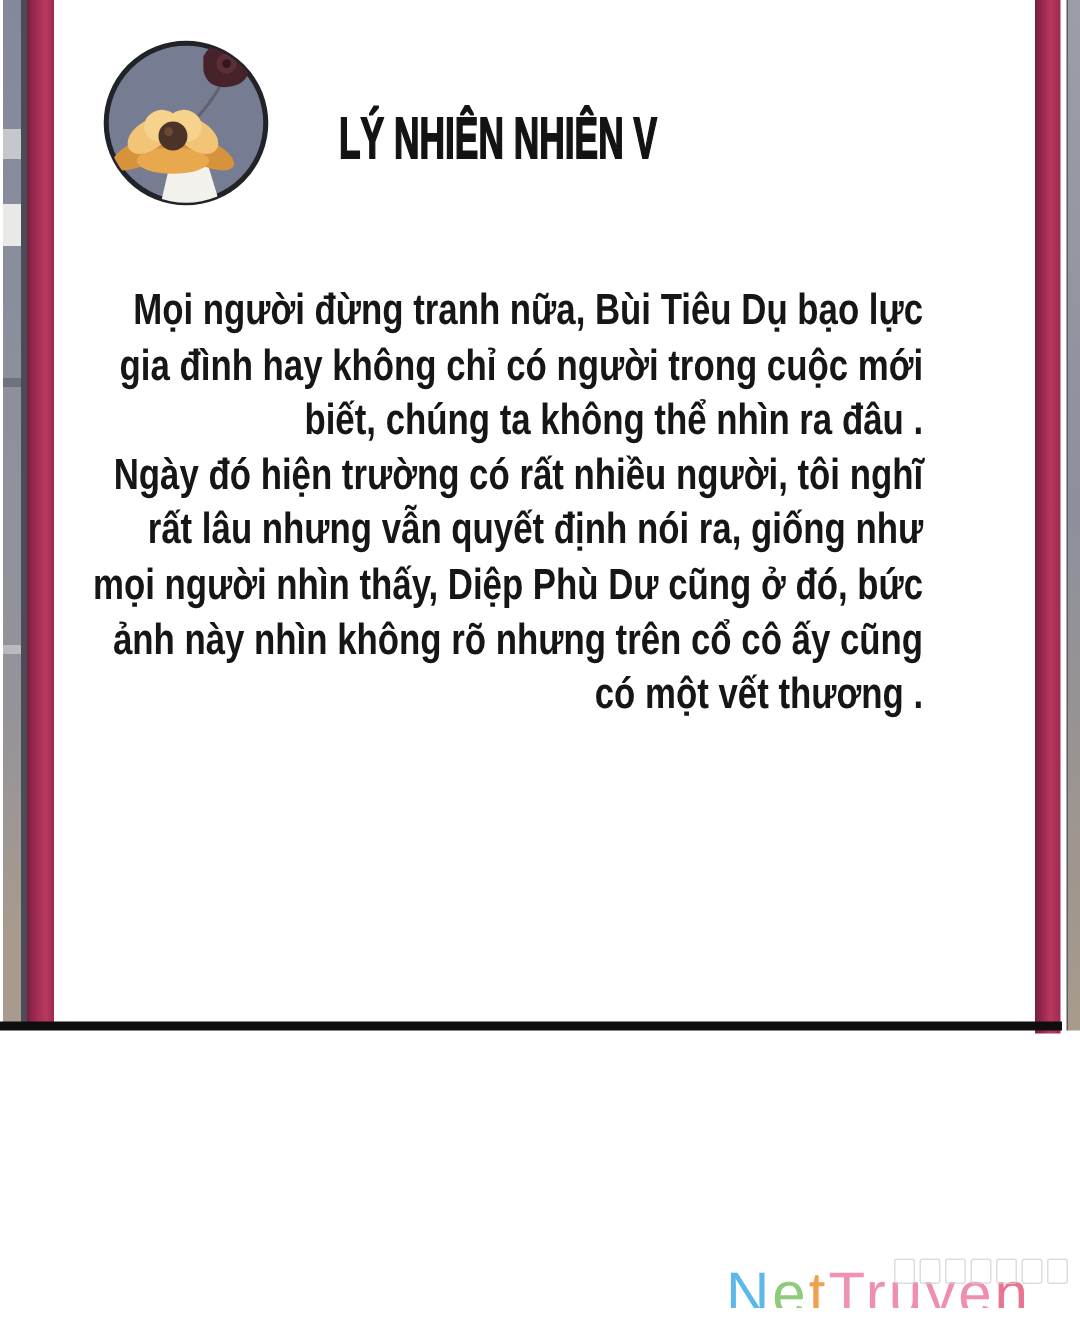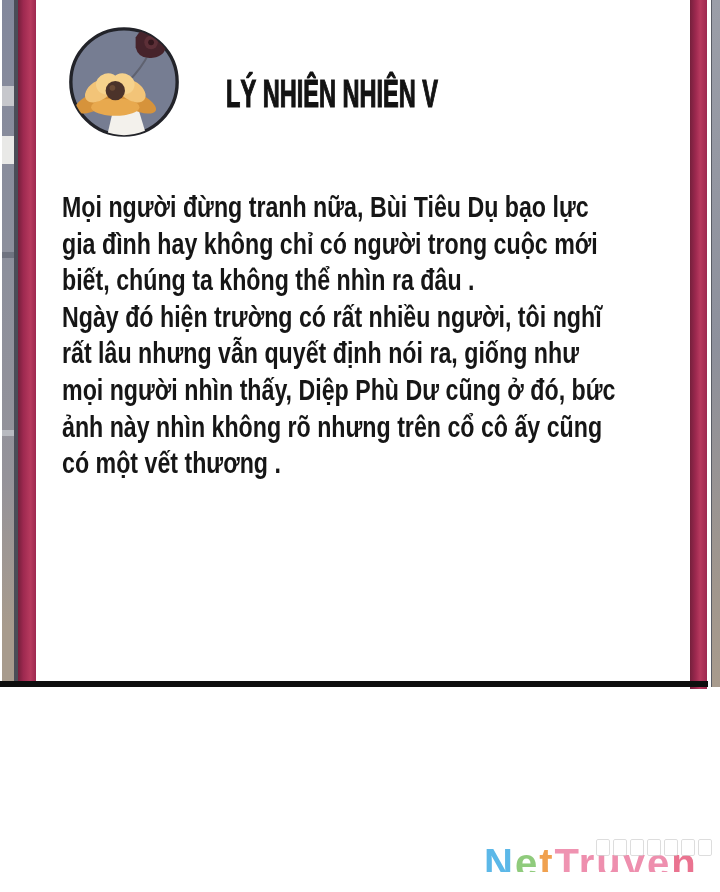--- a/index.html
+++ b/index.html
@@ -1,18 +1,18 @@
 <!DOCTYPE html>
 <html style="--maroon: #9e2950; --maroon-dark: #75203c; --maroon-light: #b73a5e; --text-color: #161616; --avatar-bg: #767d92;"><head>
 <meta charset="utf-8">
 <style>
   html,body { margin:0; padding:0; background:#ffffff; }
   .page {
     position:relative; width:720px; height:872px; background:#ffffff;
-    overflow:hidden; font-family:"Liberation Sans","DejaVu Sans",sans-serif;
+    overflow:hidden; font-family:"Liberation Sans","DejaVu Sans",sans-serif;text-align:right;
   }
 
   
   .edge-strip { position:absolute; top:0; }
   .edge-strip.left {
     left:2px; width:12px; height:682px;
     background:linear-gradient(180deg,#83889c 0%,#8d909c 40%,#95939a 70%,#a89b8d 92%,#a89b8d 100%);
   }
   .edge-strip.left .seg { position:absolute; left:0; right:0; }
   .seg.s1 { top:86px;  height:20px; background:#c6c7cc; }
@@ -59,21 +59,21 @@
     position:absolute; left:62px; top:189px;
     transform:scaleX(0.8); transform-origin:left top;
     font-size:29px; font-weight:bold; line-height:36.6px;
     color:var(--text-color); white-space:nowrap;
   }
   .body-text .line { height:36.6px; }
 
   
   .watermark {
     position:absolute; left:484px; top:843px;
-    font-size:40px; font-weight:bold; letter-spacing:2px;
+    font-size:40px; font-weight:normal; letter-spacing:2px;
     white-space:nowrap; line-height:1;
   }
   .ghost-watermark {
     position:absolute; left:596px; top:839px;
     display:flex; gap:3px; opacity:0.75;
   }
   .ghost-watermark .gbox {
     width:14px; height:17px; border:1px solid #d2d2d2; border-radius:2px;
     box-sizing:border-box; background:transparent;
   }

